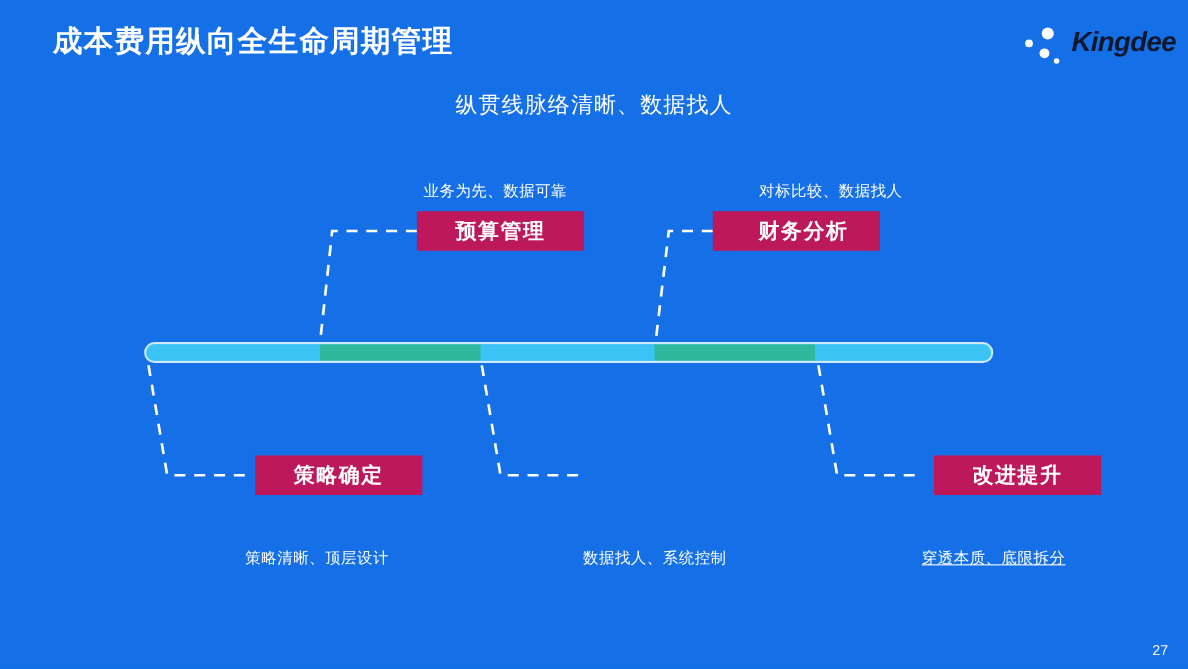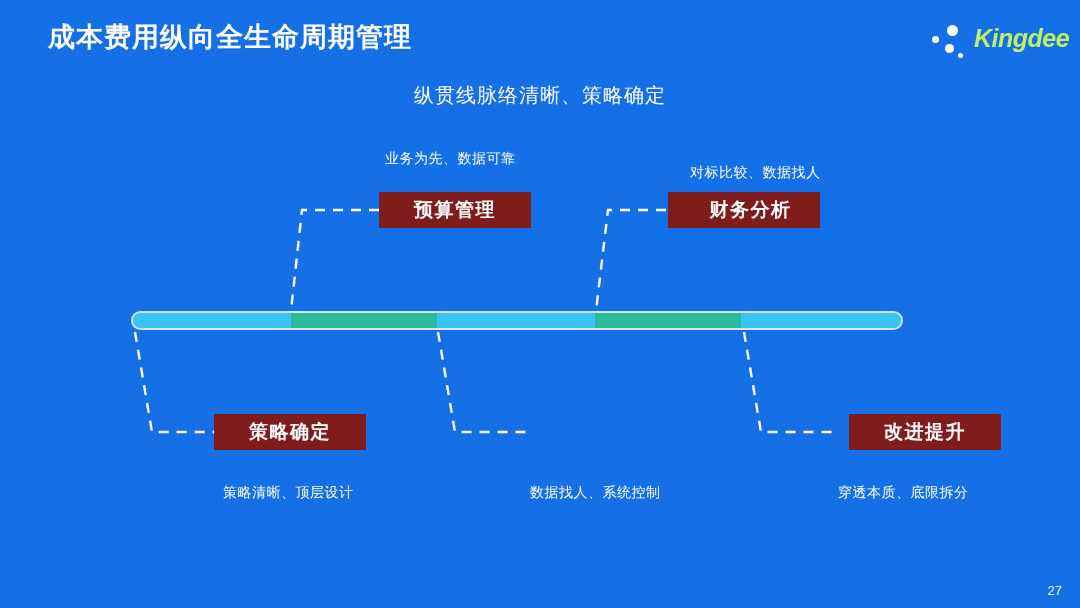--- a/index.html
+++ b/index.html
@@ -57,21 +57,21 @@
   .d2 { width: 7px;  height: 7px;  left: 4px;  top: 14px; }
   .d3 { width: 9px;  height: 9px;  left: 17px; top: 22px; }
   .d4 { width: 5px;  height: 5px;  left: 30px; top: 31px; }
   .logo-text {
     position: absolute;
     left: 46px;
     top: 4px;
     font-size: 25px;
     font-weight: bold;
     font-style: italic;
-    color: #bef264;
+    color: #0f172a;
     letter-spacing: -0.5px;
   }
 
   
   .subtitle {
     position: absolute;
     left: 0;
     right: 0;
     top: 82px;
     text-align: center;
@@ -94,39 +94,40 @@
     display: flex;
     background: #3cc3f5;
   }
   .bar .seg {
     height: 100%;
   }
 
   
   .node-box {
     position: absolute;
-    background: #7f1d1d;
+    background: #be185d;
     color: #ffffff;
     font-size: 19px;
     font-weight: bold;
     letter-spacing: 1.5px;
     display: flex;
     align-items: center;
     justify-content: center;
     height: 36px;
     box-sizing: border-box;
   }
 
   
   .caption {
     position: absolute;
     font-size: 14px;
     color: #ffffff;
     white-space: nowrap;
     letter-spacing: 0.5px;
+    margin-top: 15px;
   }
 
   
   .connectors {
     position: absolute;
     left: 0;
     top: 0;
     width: 1080px;
     height: 608px;
     pointer-events: none;
@@ -152,21 +153,21 @@
   <div class="logo">
     <span class="logo-dots">
       <i class="d1"></i>
         <i class="d2"></i>
         <i class="d3"></i>
         <i class="d4"></i>
     </span>
     <span class="logo-text">Kingdee</span>
   </div>
 
-  <div class="subtitle">纵贯线脉络清晰、策略确定</div>
+  <div class="subtitle">纵贯线脉络清晰、数据找人</div>
 
   <svg class="connectors" viewBox="0 0 1080 608" width="1080" height="608">
     <g fill="none" stroke="#ffffff" stroke-width="2.4" stroke-dasharray="10 8" stroke-linecap="butt">
 
       <path d="M 379 210 L 302 210 L 291 311"></path>
 
       <path d="M 684 210 L 608 210 L 596 311"></path>
 
       <path d="M 135 332 L 152 432 L 226 432"></path>
 
@@ -178,27 +179,27 @@
 
   <div class="bar">
     <div class="seg" style="width:20.6%;background:#3cc3f5;"></div>
     <div class="seg" style="width:19.0%;background:#2fb99c;"></div>
     <div class="seg" style="width:20.6%;background:#3cc3f5;"></div>
     <div class="seg" style="width:19.0%;background:#2fb99c;"></div>
     <div class="seg" style="width:20.8%;background:#3cc3f5;"></div>
   </div>
 
   <div class="caption" style="left:385px; top:150px;">业务为先、数据可靠</div>
-  <div class="caption" style="left:690px; top:164px;">对标比较、数据找人</div>
+  <div class="caption" style="left:690px; top:150px;">对标比较、数据找人</div>
 
   <div class="node-box" style="left:379px; top:192px; width:152px;">预算管理</div>
-  <div class="node-box" style="left:668px; top:192px; width:152px;padding-left:13px;">财务分析</div>
-
-  <div class="node-box" style="left:214px; top:414px; width:152px;">策略确定</div>
+  <div class="node-box" style="left:648px; top:192px; width:152px;padding-left:13px;">财务分析</div>
+
+  <div class="node-box" style="left:232px; top:414px; width:152px;">策略确定</div>
   <div class="node-box" style="left:837px; top:414px; width:152px;margin-left:12px;">改进提升</div>
 
   <div class="caption" style="left:223px; top:484px;">策略清晰、顶层设计</div>
   <div class="caption" style="left:530px; top:484px;">数据找人、系统控制</div>
-  <div class="caption" style="left:838px; top:484px;">穿透本质、底限拆分</div>
+  <div class="caption" style="left:838px; top:484px;text-decoration:underline;">穿透本质、底限拆分</div>
 
   <div class="page-number">27</div>
 
 </div>
 
 </body></html>

